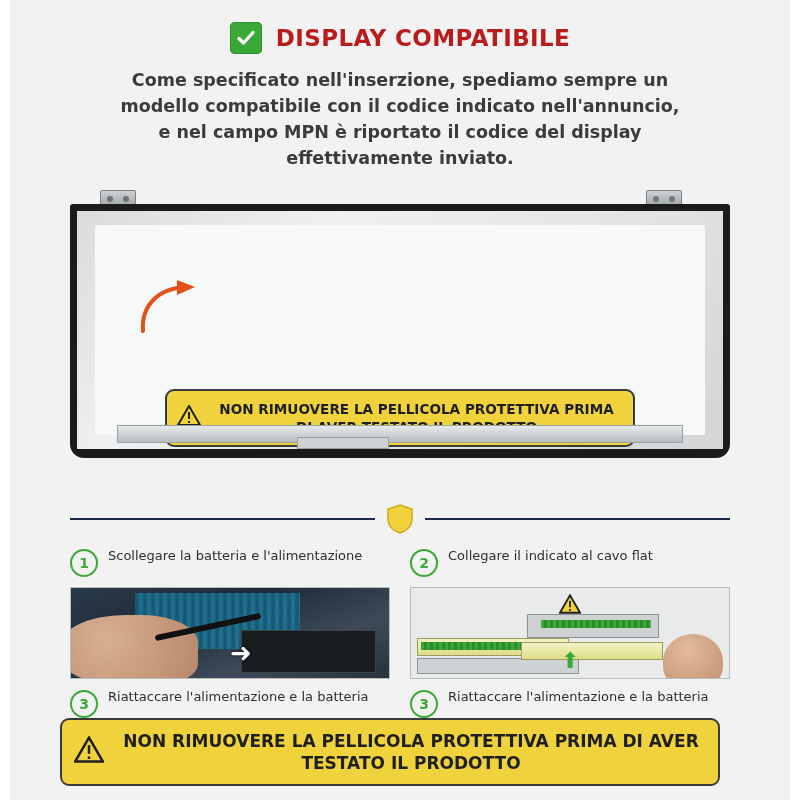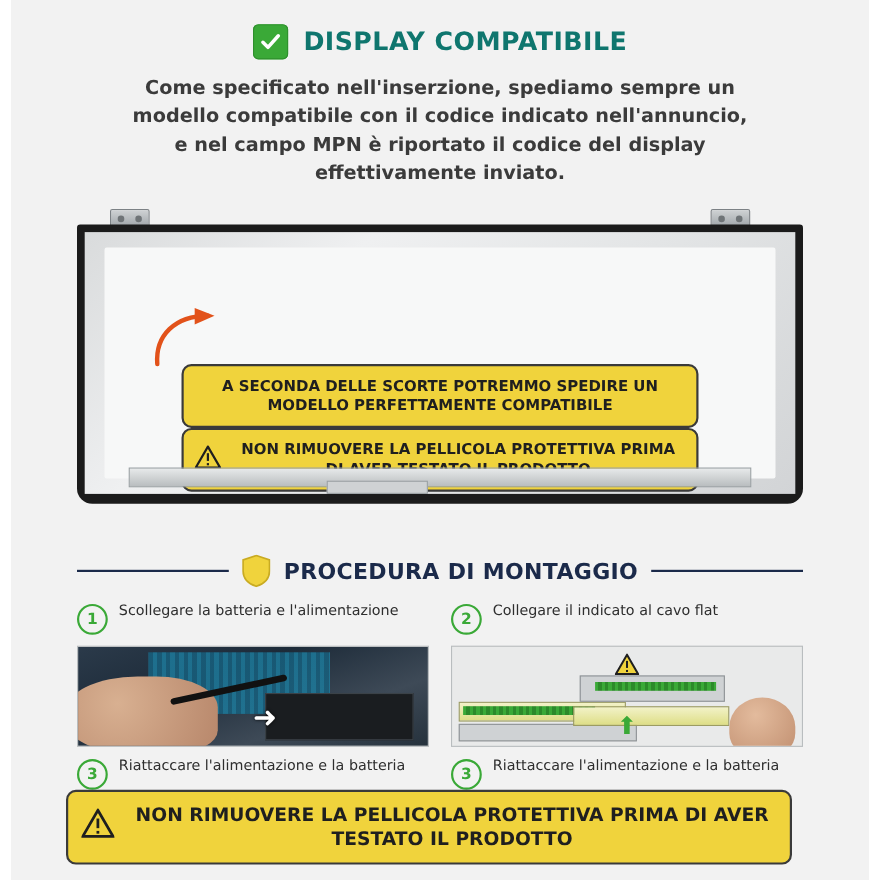--- a/index.html
+++ b/index.html
@@ -57,21 +57,21 @@
     background: #3aa937;
     display: flex;
     align-items: center;
     justify-content: center;
     box-shadow: 0 0 0 1px #2f8f2d inset;
   }
   .check-box svg { display: block; }
   .header-title {
     font-size: 23px;
     font-weight: bold;
-    color: #0f766e;
+    color: #b91c1c;
     letter-spacing: 0.4px;
   }
   .header-sub {
     margin: 14px auto 0;
     width: 560px;
     font-size: 17.5px;
     line-height: 1.48;
     color: #3b3b3b;
     text-align: center;
     font-weight: bold;
@@ -409,23 +409,20 @@
         <div class="screen">
           <div class="screen-inner"></div>
 
           <span class="arrow-curve">
             <svg width="70" height="56" viewBox="0 0 70 56">
               <path d="M6 52 C4 26 22 8 52 8" fill="none" stroke="#e2521a" stroke-width="4" stroke-linecap="round"></path>
               <path d="M40 1 L58 8 L40 16 Z" fill="#e2521a"></path>
             </svg>
           </span>
 
-          <div class="callout one">
-            <span class="txt">A SECONDA DELLE SCORTE POTREMMO SPEDIRE UN MODELLO PERFETTAMENTE COMPATIBILE</span>
-          </div>
 
           <div class="callout two">
             <div class="callout-row">
               <span>
                 <svg width="24" height="21" viewBox="0 0 24 21">
                   <path d="M12 1 L23 20 L1 20 Z" fill="#f0d33c" stroke="#1f1f1f" stroke-width="2"></path>
                   <rect x="11" y="7" width="2" height="7" fill="#1f1f1f"></rect>
                   <rect x="11" y="16" width="2" height="2" fill="#1f1f1f"></rect>
                 </svg>
               </span>
@@ -443,21 +440,20 @@
 
     <div class="sect">
       <div class="sect-head">
         <span class="sect-line"></span>
         <span class="sect-title-row">
           <span class="shield">
             <svg width="26" height="30" viewBox="0 0 26 30">
               <path d="M13 1 L25 5 V15 C25 23 19 27 13 29 C7 27 1 23 1 15 V5 Z" fill="#f0d33c" stroke="#c9ab22" stroke-width="1.5"></path>
             </svg>
           </span>
-          <span class="sect-title">PROCEDURA DI MONTAGGIO</span>
         </span>
         <span class="sect-line"></span>
       </div>
 
       <div class="steps">
 
         <div class="step">
           <span class="step-num">1</span>
           <span class="step-text">Scollegare la batteria e l'alimentazione</span>
         </div>

